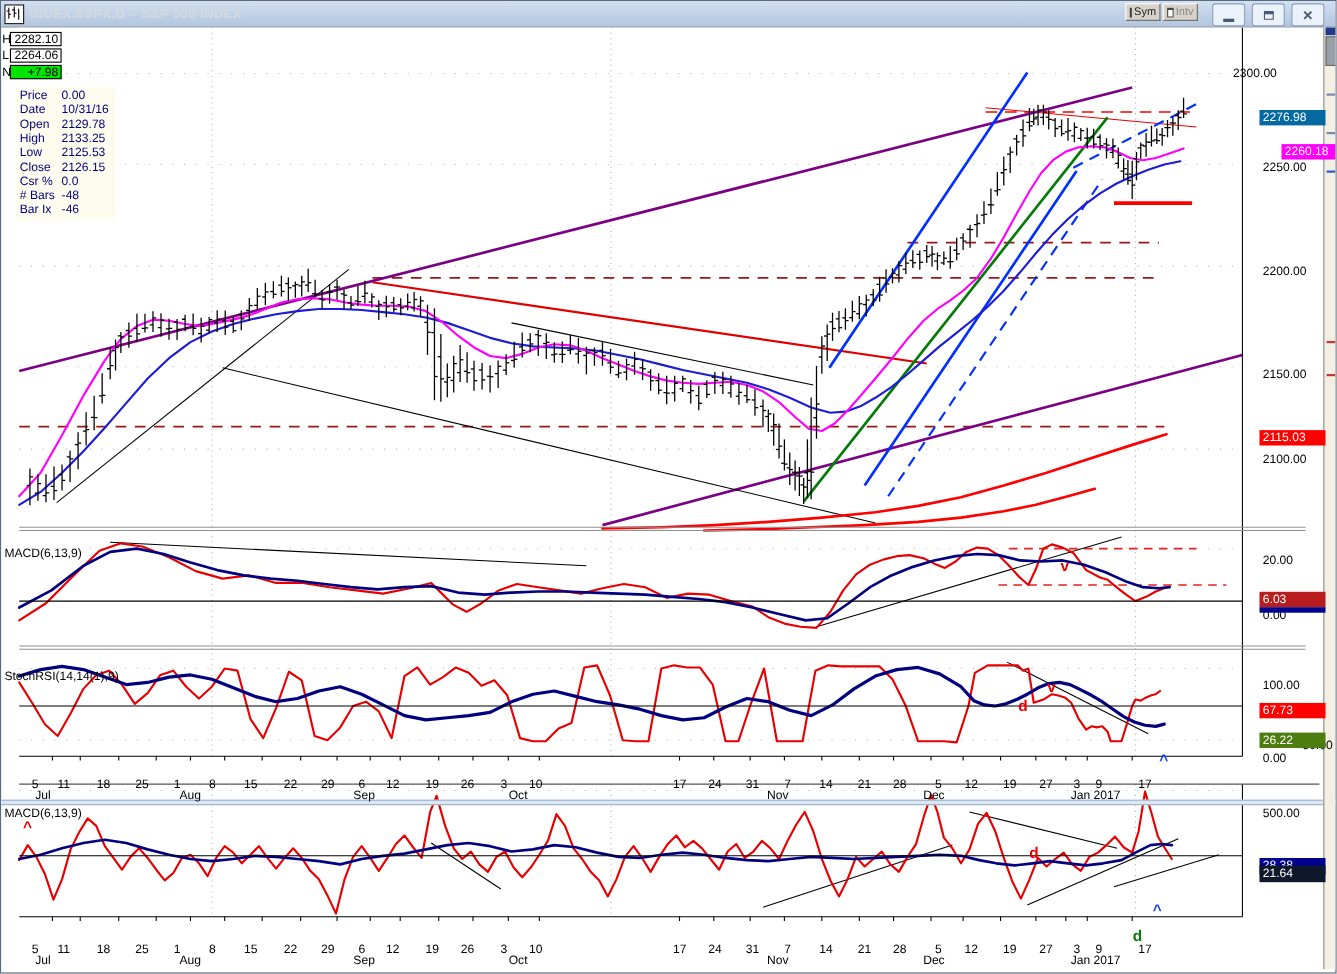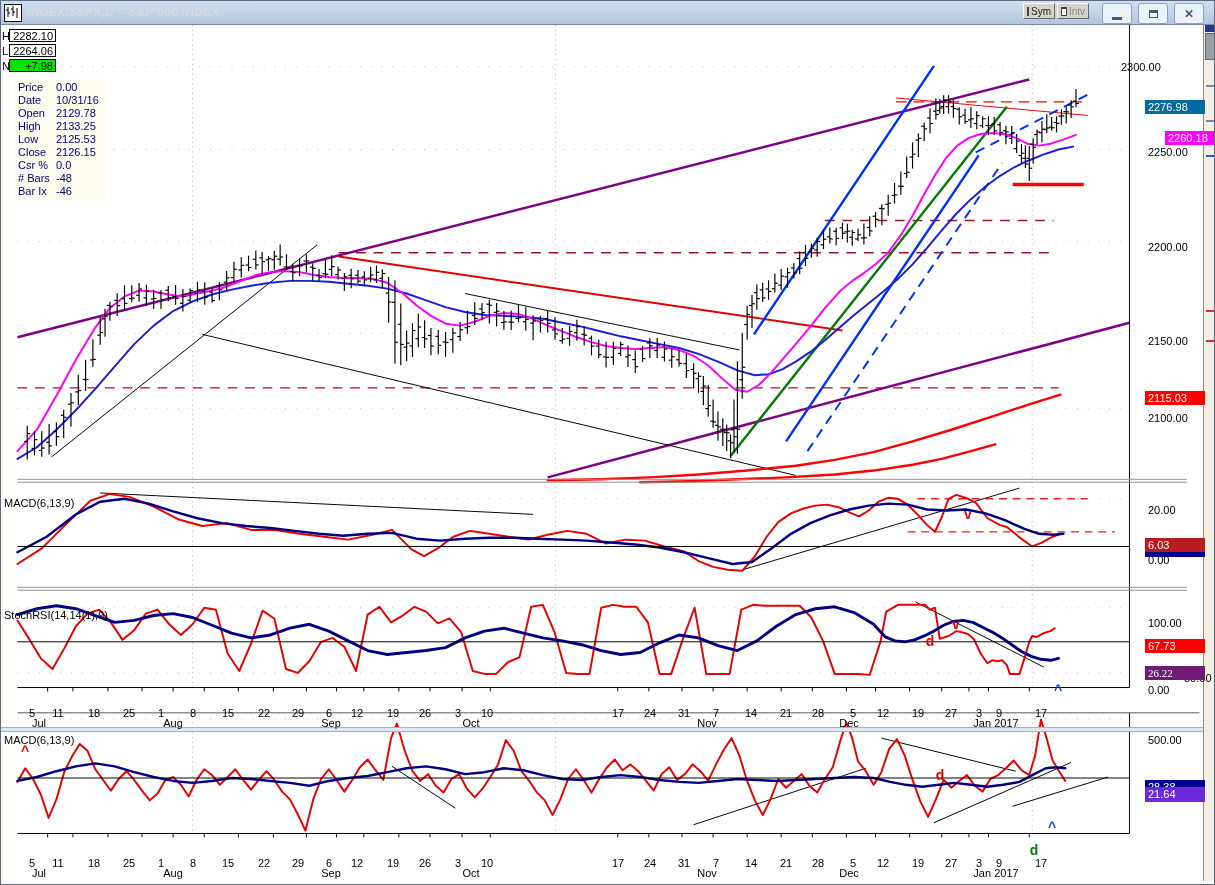--- a/index.html
+++ b/index.html
@@ -784,23 +784,23 @@
       <span class="ylab" style="left: 1147px; top: 616px;">100.00</span>
       <span class="ylab" style="left: 1147px; top: 671px; padding-left: 36px;">50.00</span>
       <span class="ylab" style="left: 1147px; top: 683px;">0.00</span>
       <span class="ylab" style="left: 1147px; top: 733px;">500.00</span>
       <span class="badge" style="top: 99px; background: #0369a1;">2276.98</span>
       <span class="badge" style="top: 130px; background: rgb(255, 0, 255); margin-left: 20px;">2260.18</span>
       <span class="badge" style="top: 390px; background: rgb(255, 0, 0);">2115.03</span>
       <span class="badge" style="top: 537px; background: #b91c1c;">6.03</span>
       <span class="badge" style="top: 551px; background: rgb(0, 0, 144); height: 5px;"></span>
       <span class="badge" style="top: 638px; background: rgb(255, 0, 0);">67.73</span>
-      <span class="badge" style="top: 665px; background: #701a75; font-family: Liberation Serif, serif;">26.22</span>
+      <span class="badge" style="top: 665px; background: #4d7c0f;">26.22</span>
       <span class="badge" style="top: 779px; background: rgb(0, 0, 144); height: 15px;">28.38</span>
-      <span class="badge" style="top: 786px; background: #6d28d9; height: 15px;">21.64</span>
+      <span class="badge" style="top: 786px; background: #0f172a; height: 15px;">21.64</span>
       <span class="ptitle" style="left: 3px; top: 496px;">MACD(6,13,9)</span>
       <span class="ptitle" style="left: 3px; top: 608px;">StochRSI(14,14(1),9)</span>
       <span class="ptitle" style="left: 3px; top: 733px;">MACD(6,13,9)</span>
       <span class="xlab" style="left: 31px; top: 706px;">5</span>
       <span class="xlab" style="left: 57px; top: 706px;">11</span>
       <span class="xlab" style="left: 93px; top: 706px;">18</span>
       <span class="xlab" style="left: 128px; top: 706px;">25</span>
       <span class="xlab" style="left: 160px; top: 706px;">1</span>
       <span class="xlab" style="left: 192px; top: 706px;">8</span>
       <span class="xlab" style="left: 227px; top: 706px;">15</span>

